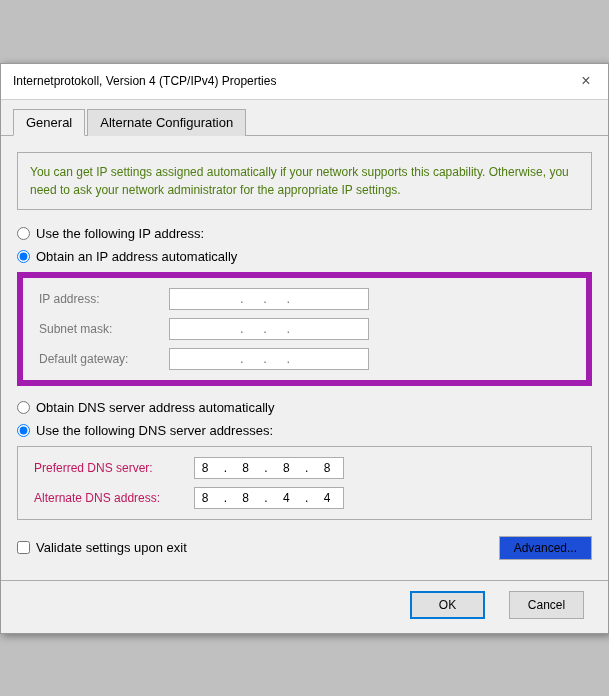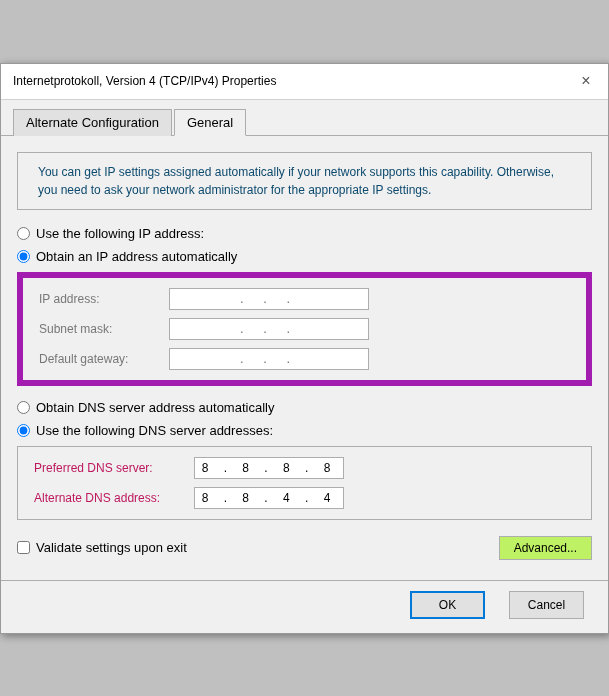--- a/index.html
+++ b/index.html
@@ -82,25 +82,25 @@
     }
 
     .content {
       padding: 16px;
       background: #f0f0f0;
     }
 
     .description-box {
       border: 1px solid #adadad;
       background: #f0f0f0;
-      padding: 10px 20px;
+      padding: 10px 12px;
       margin-bottom: 16px;
       line-height: 1.5;
       font-size: 12px;
-      color: #0c4a6e;
+      color: #4d7c0f;
     }
 
     .section {
       margin-bottom: 14px;
     }
 
     .radio-row {
       display: flex;
       align-items: center;
       margin-bottom: 8px;
@@ -190,21 +190,21 @@
       font-size: 12px;
     }
 
     .validate-row input[type="checkbox"] {
       margin-right: 6px;
       cursor: pointer;
     }
 
     .advanced-btn {
       padding: 4px 14px;
-      background: #bef264;
+      background: #1d4ed8;
       border: 1px solid #adadad;
       cursor: pointer;
       font-size: 12px;
       min-width: 80px;
       text-align: left;
     }
 
     .button-row {
       display: flex;
       justify-content: flex-end;
@@ -238,25 +238,25 @@
 <body>
 
 <div class="dialog">
 
   <div class="title-bar">
     <span class="title-bar-text">Internetprotokoll, Version 4 (TCP/IPv4) Properties</span>
     <button class="close-btn">×</button>
   </div>
 
   <div class="tab-bar">
+    <div class="tab active">
+      <span>General</span>
+    </div>
     <div class="tab">
       <span>Alternate Configuration</span>
-    </div>
-    <div class="tab active">
-      <span>General</span>
     </div>
   </div>
 
   <div class="content">
 
     <div class="description-box">You can get IP settings assigned automatically if your network supports this capability. Otherwise, you need to ask your network administrator for the appropriate IP settings.</div>
 
     <div class="section">
       <div class="radio-row">
         <input type="radio" name="ip_mode" id="manual_ip" style="">

